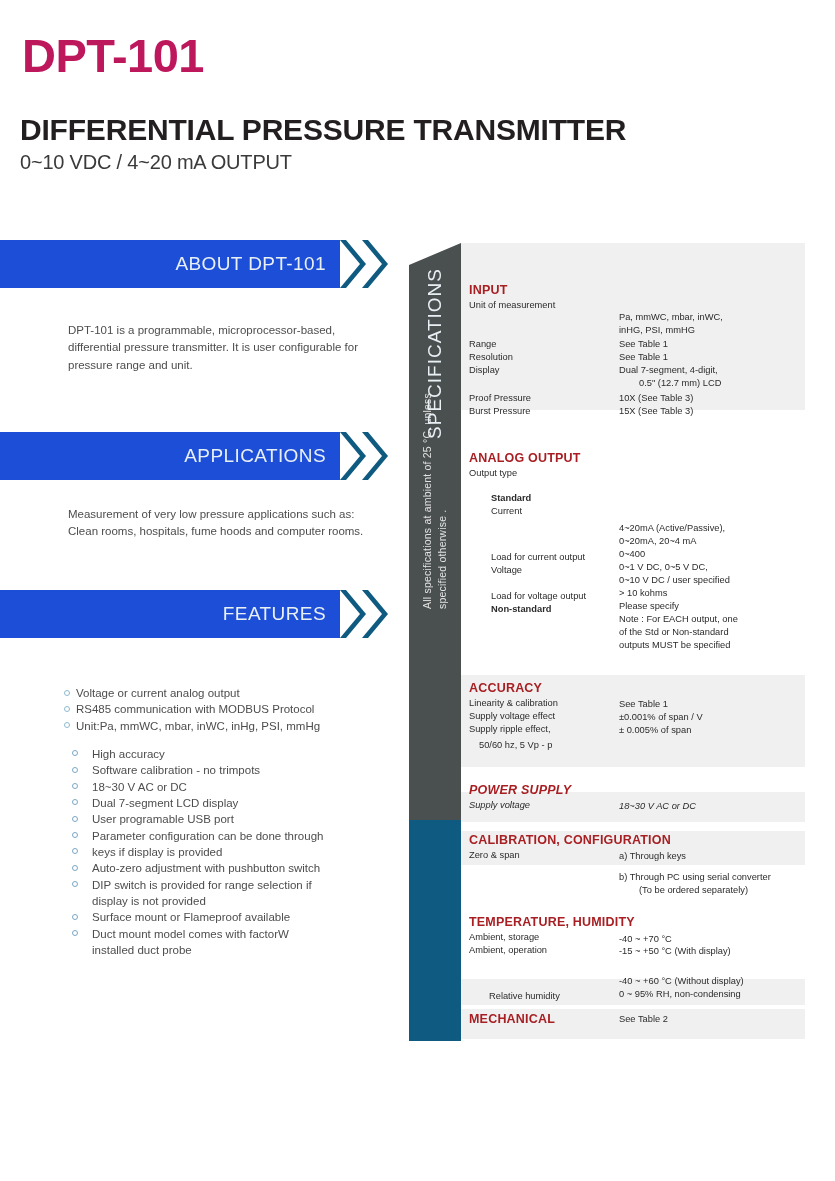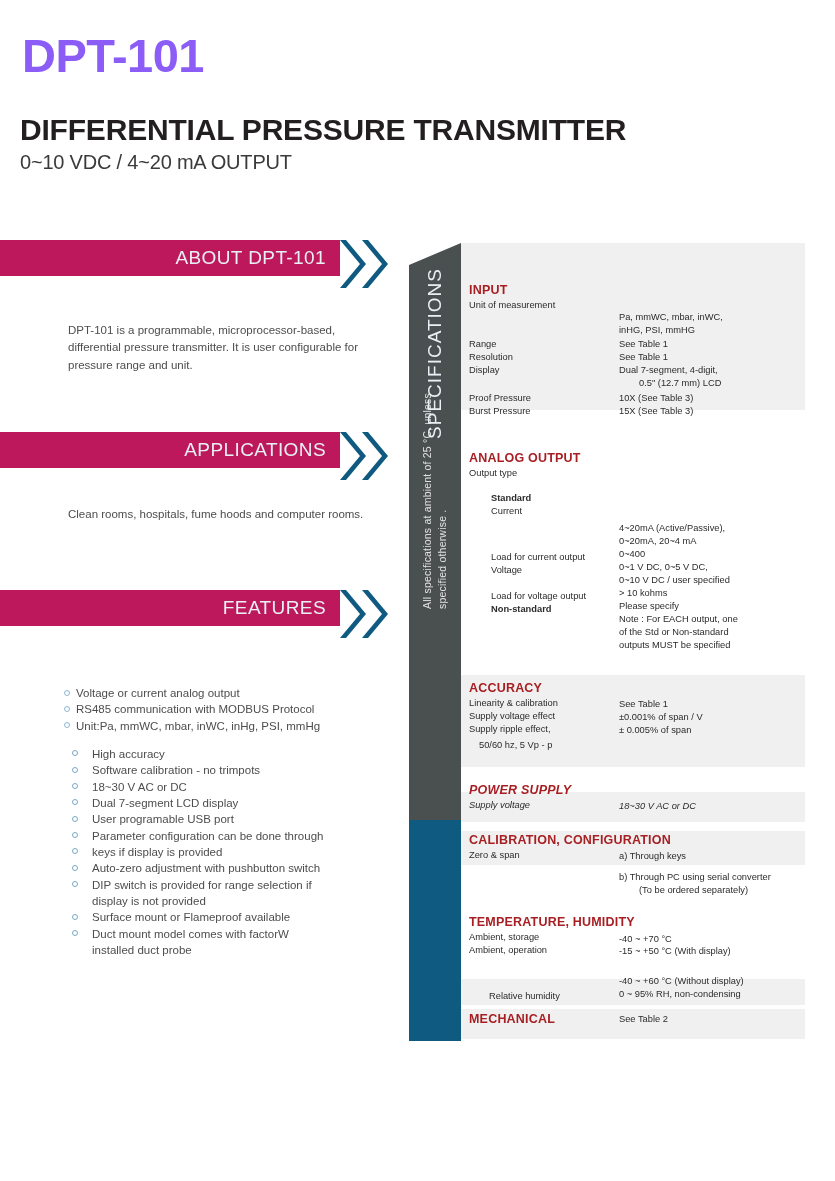--- a/index.html
+++ b/index.html
@@ -7,40 +7,40 @@
     width:835px;height:1181px;position:relative;overflow:hidden;
     background:#ffffff;
     font-family:"Liberation Sans","DejaVu Sans",sans-serif;
     -webkit-font-smoothing:antialiased;
   }
 
   
   #header{position:absolute;left:0;top:0;width:835px;height:230px;}
   #product-code{
     position:absolute;left:22px;top:32px;
-    font-size:47px;font-weight:bold;color:#8b5cf6;
+    font-size:47px;font-weight:bold;color:#be185d;
     letter-spacing:-0.5px;line-height:1;
   }
   #product-title{
     position:absolute;left:20px;top:115px;
     font-size:30px;font-weight:bold;color:#231f20;
     letter-spacing:-0.2px;line-height:1;white-space:nowrap;
   }
   #product-subtitle{
     position:absolute;left:20px;top:152px;
     font-size:20px;font-weight:normal;color:#3a3a3a;
     letter-spacing:-0.2px;line-height:1;white-space:nowrap;
   }
 
   
   #left-col{position:absolute;left:0;top:240px;width:400px;height:760px;}
 
   .sec-header{
-    position:absolute;left:0;height:36px;width:340px;
-    background:#be185d;
+    position:absolute;left:0;height:48px;width:340px;
+    background:#1d4ed8;
   }
   .sec-header .sec-label{
     position:absolute;right:14px;top:50%;transform:translateY(-50%);
     color:#e8f0f4;font-size:19px;letter-spacing:0.4px;white-space:nowrap;
   }
   
   .chev{position:absolute;top:0;height:48px;width:26px;}
   .chev svg{display:block;}
 
   .sec-body{position:absolute;left:68px;width:300px;color:#4a4a4a;}
@@ -157,20 +157,21 @@
     <svg width="26" height="48" viewBox="0 0 26 48">
         <path d="M0 0 L20 24 L0 48 L6 48 L26 24 L6 0 Z" fill="#0f5a81"></path>
       </svg>
   </div>
   <div class="chev" style="left:362px;top:192px;">
     <svg width="26" height="48" viewBox="0 0 26 48">
         <path d="M0 0 L20 24 L0 48 L6 48 L26 24 L6 0 Z" fill="#0f5a81"></path>
       </svg>
   </div>
   <div class="sec-body" style="top:266px;">
+    <p class="justify">Measurement of very low pressure applications such as:</p>
     <p>Clean rooms, hospitals, fume hoods and computer rooms.</p>
   </div>
 
   <div class="sec-header" style="top:350px;">
     <span class="sec-label">FEATURES</span>
   </div>
   <div class="chev" style="left:340px;top:350px;">
     <svg width="26" height="48" viewBox="0 0 26 48">
         <path d="M0 0 L20 24 L0 48 L6 48 L26 24 L6 0 Z" fill="#0f5a81"></path>
       </svg>

